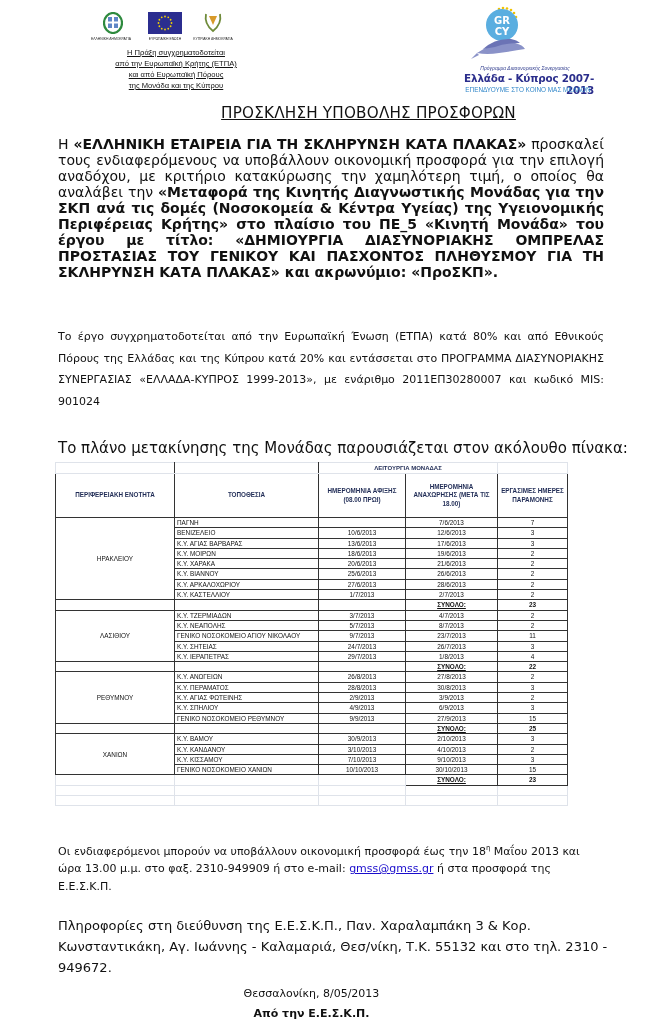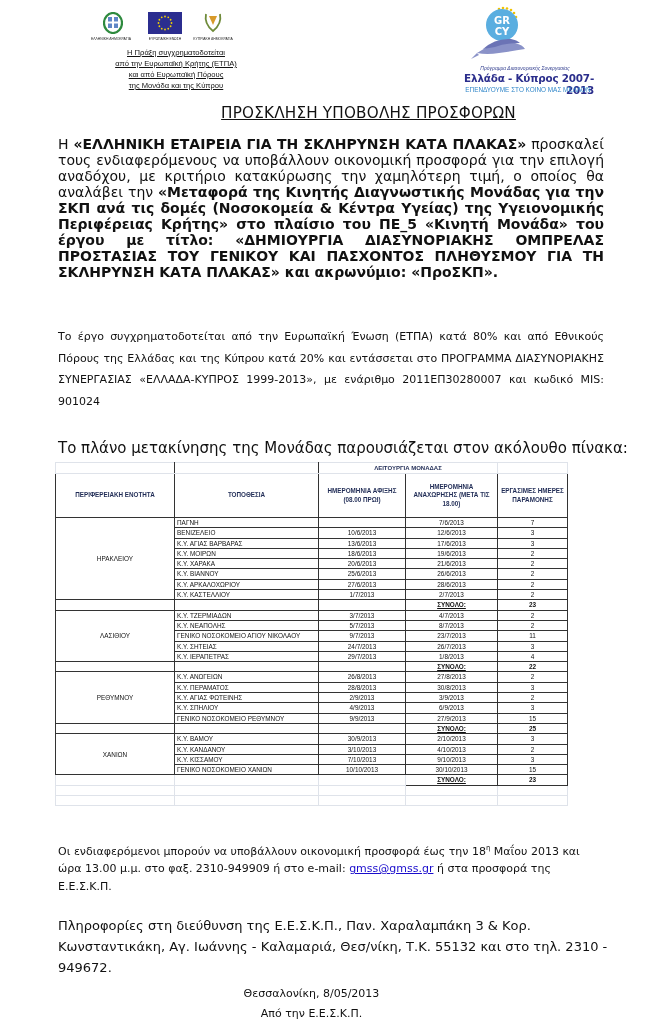--- a/index.html
+++ b/index.html
@@ -11,21 +11,21 @@
   .prog-big { left:464px; top:72px; width:130px; text-align:right; font-size:10.4px; color:#2b2e8c; font-weight:bold; font-family:"DejaVu Sans", sans-serif; letter-spacing:-0.2px;}
   .prog-tag { left:463px; top:86px; width:130px; text-align:center; font-size:6.4px; color:#2f86c9; font-family:"Liberation Sans", sans-serif;}
   .title { left:0; width:657px; top:104px; text-align:center; font-size:15.2px; text-decoration:underline; font-family:"DejaVu Sans", sans-serif; letter-spacing:0.2px;padding-left:40px; }
   .para { left:58px; width:546px; font-size:14px; line-height:16px; text-align:justify; }
   .para1 { top:136px; }
   .para2 { top:326px; font-size:11px; line-height:21.5px;}
   .plan { left:58px; top:439px; font-size:15px; }
   .para3 { left:58px; top:840px; width:540px; font-size:11px; line-height:17.5px; }
   .para4 { left:58px; top:915px; width:560px; font-size:13px; line-height:21px; }
   .sig { left:0; width:559px; text-align:center; font-size:11px;margin-left:32px; }
-  .sig1 { top:987px; } .sig2 { top:1007px; }
+  .sig1 { top:987px; } .sig2 { top:1007px;font-weight:bold; }
   a.mail { color:#1a0dcc; text-decoration:underline; }
   b { font-weight:bold; }
   
   .tbl { left:55px; top:462px; }
   table.sched { border-collapse:collapse; font-family:"Liberation Sans", sans-serif; font-size:6.4px; table-layout:fixed; }
   table.sched td { padding:0 2px; height:9.3px; line-height:9.3px; border:1px solid #333; white-space:nowrap; overflow:hidden; }
   table.sched td.c { text-align:center; }
   table.sched td.faint { border:1px solid #dfe3ea; }
   table.sched .hdr td { font-weight:bold; color:#1f2b55; text-align:center; white-space:normal; line-height:8.5px; height:43px; font-size:6.3px;}
   table.sched .top td { height:10px; line-height:10px; font-weight:bold; color:#1f2b55; font-size:6px; }

